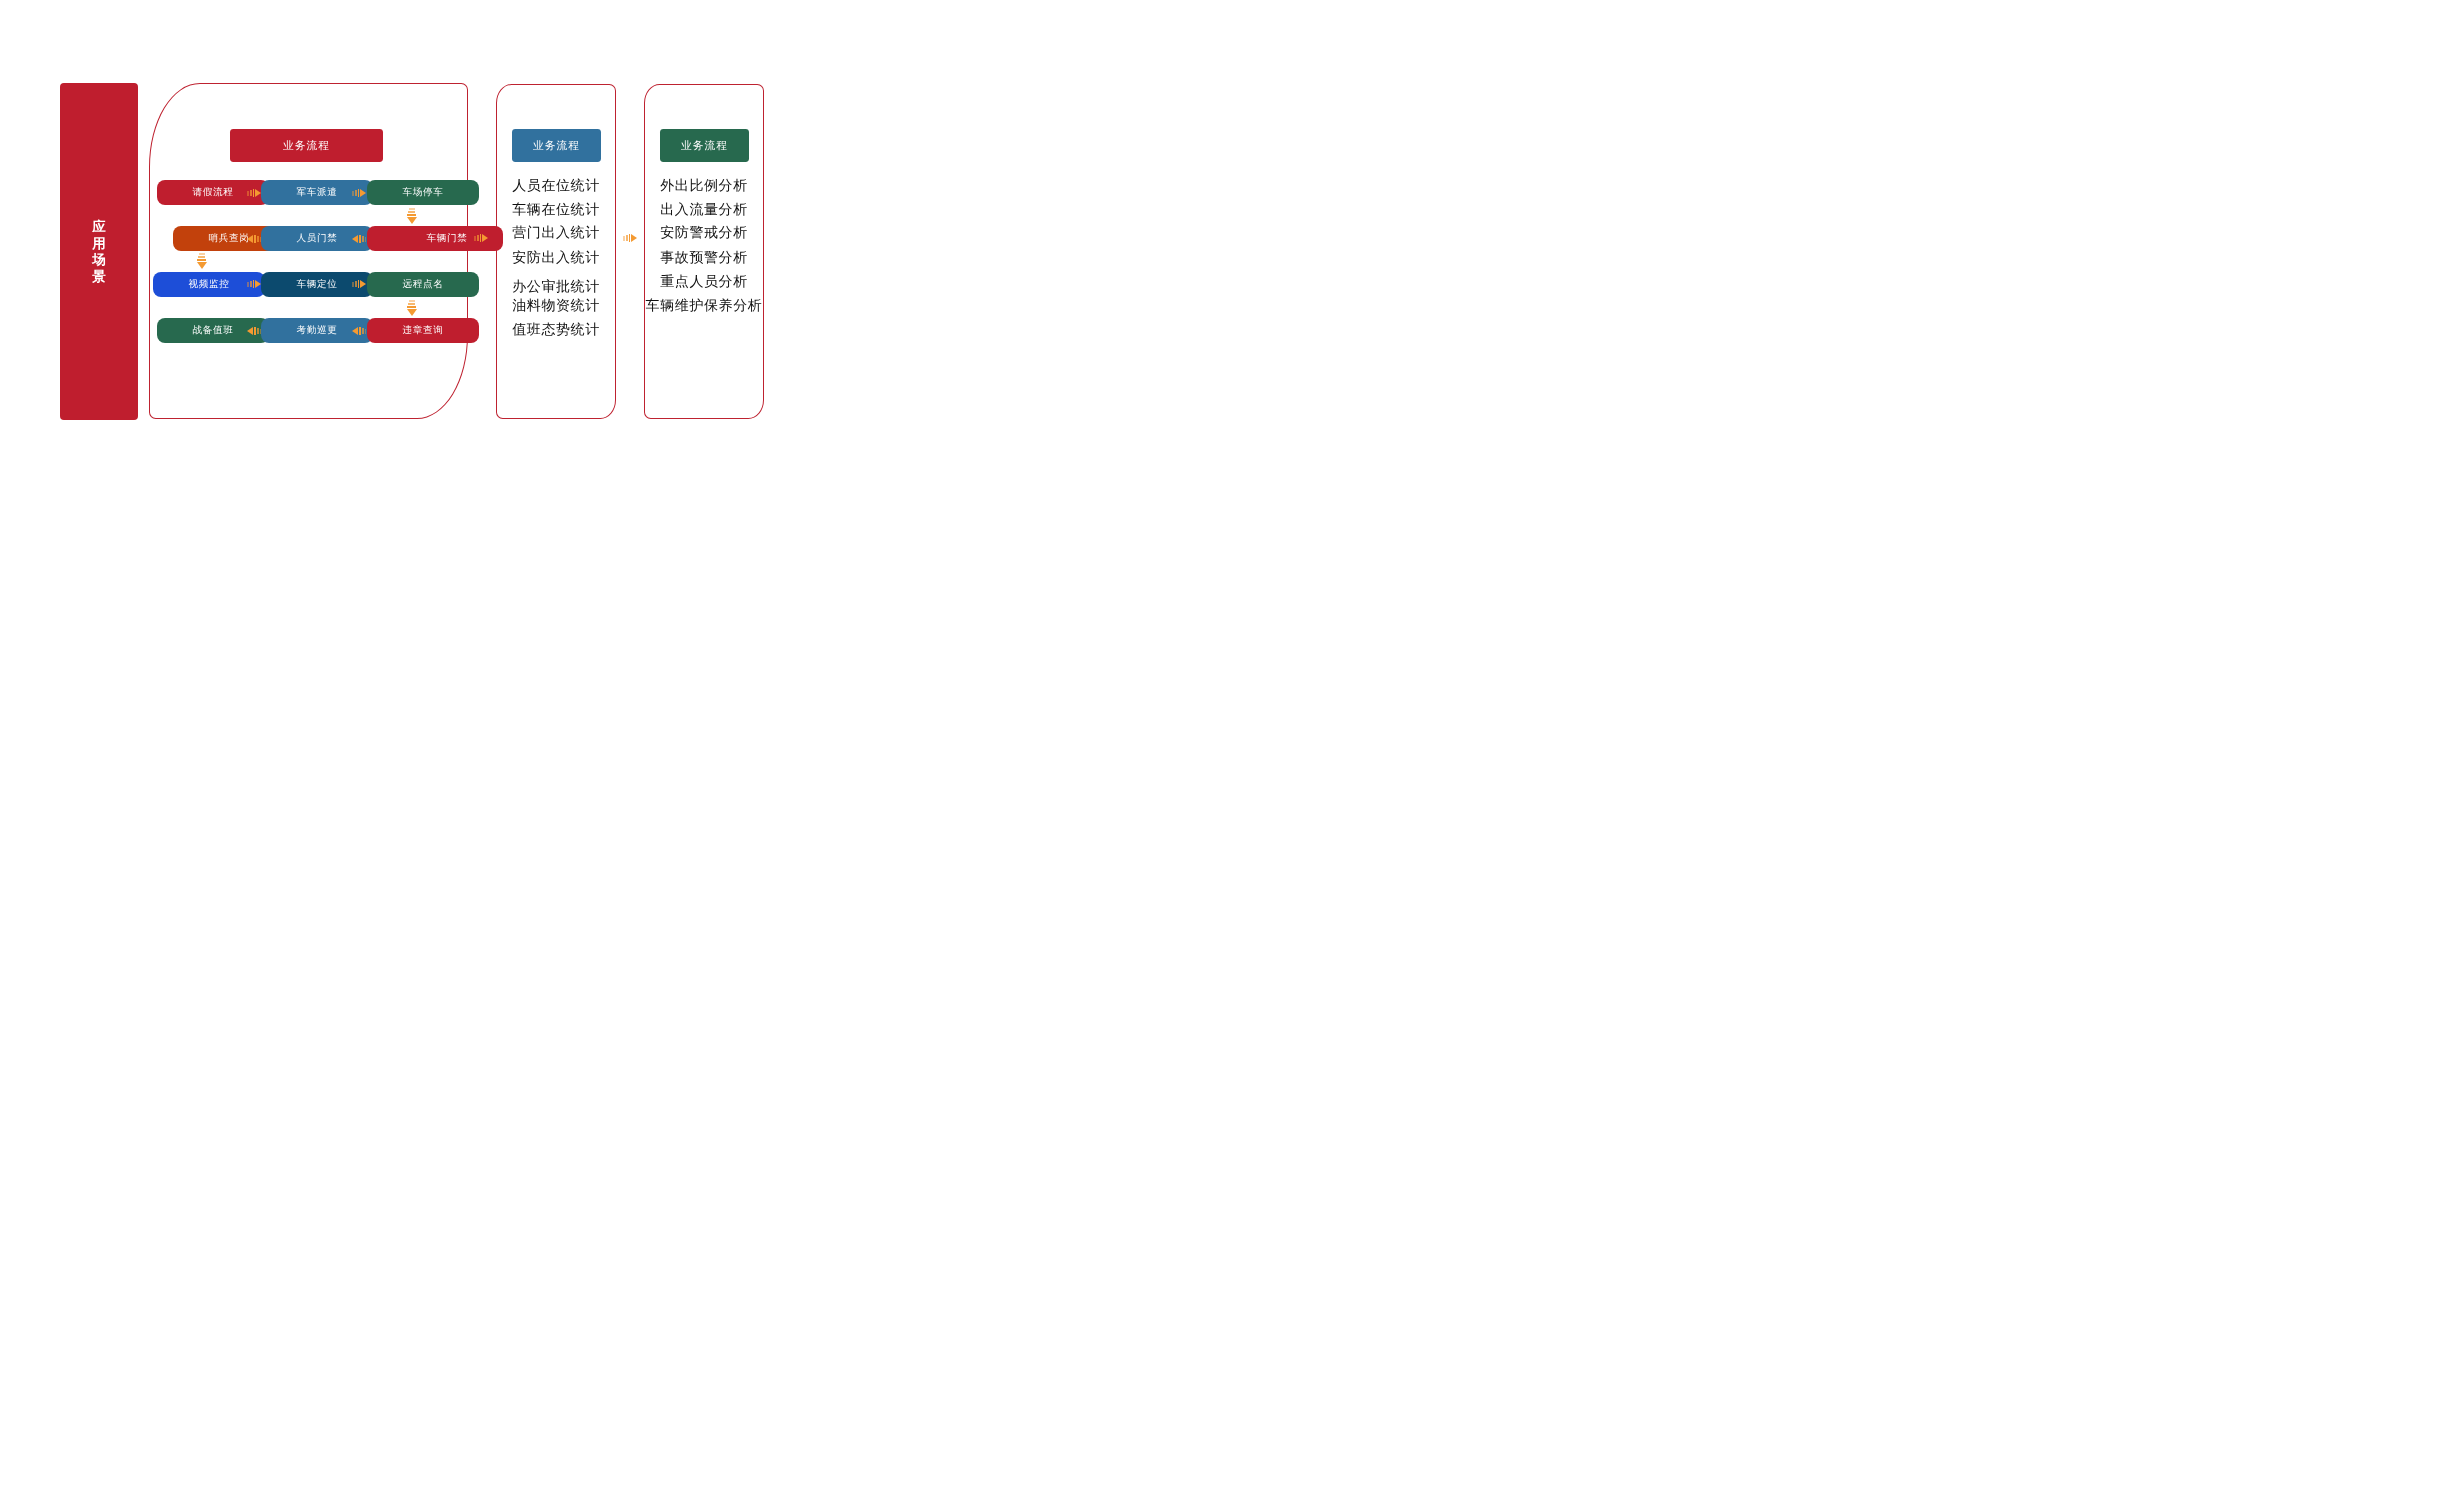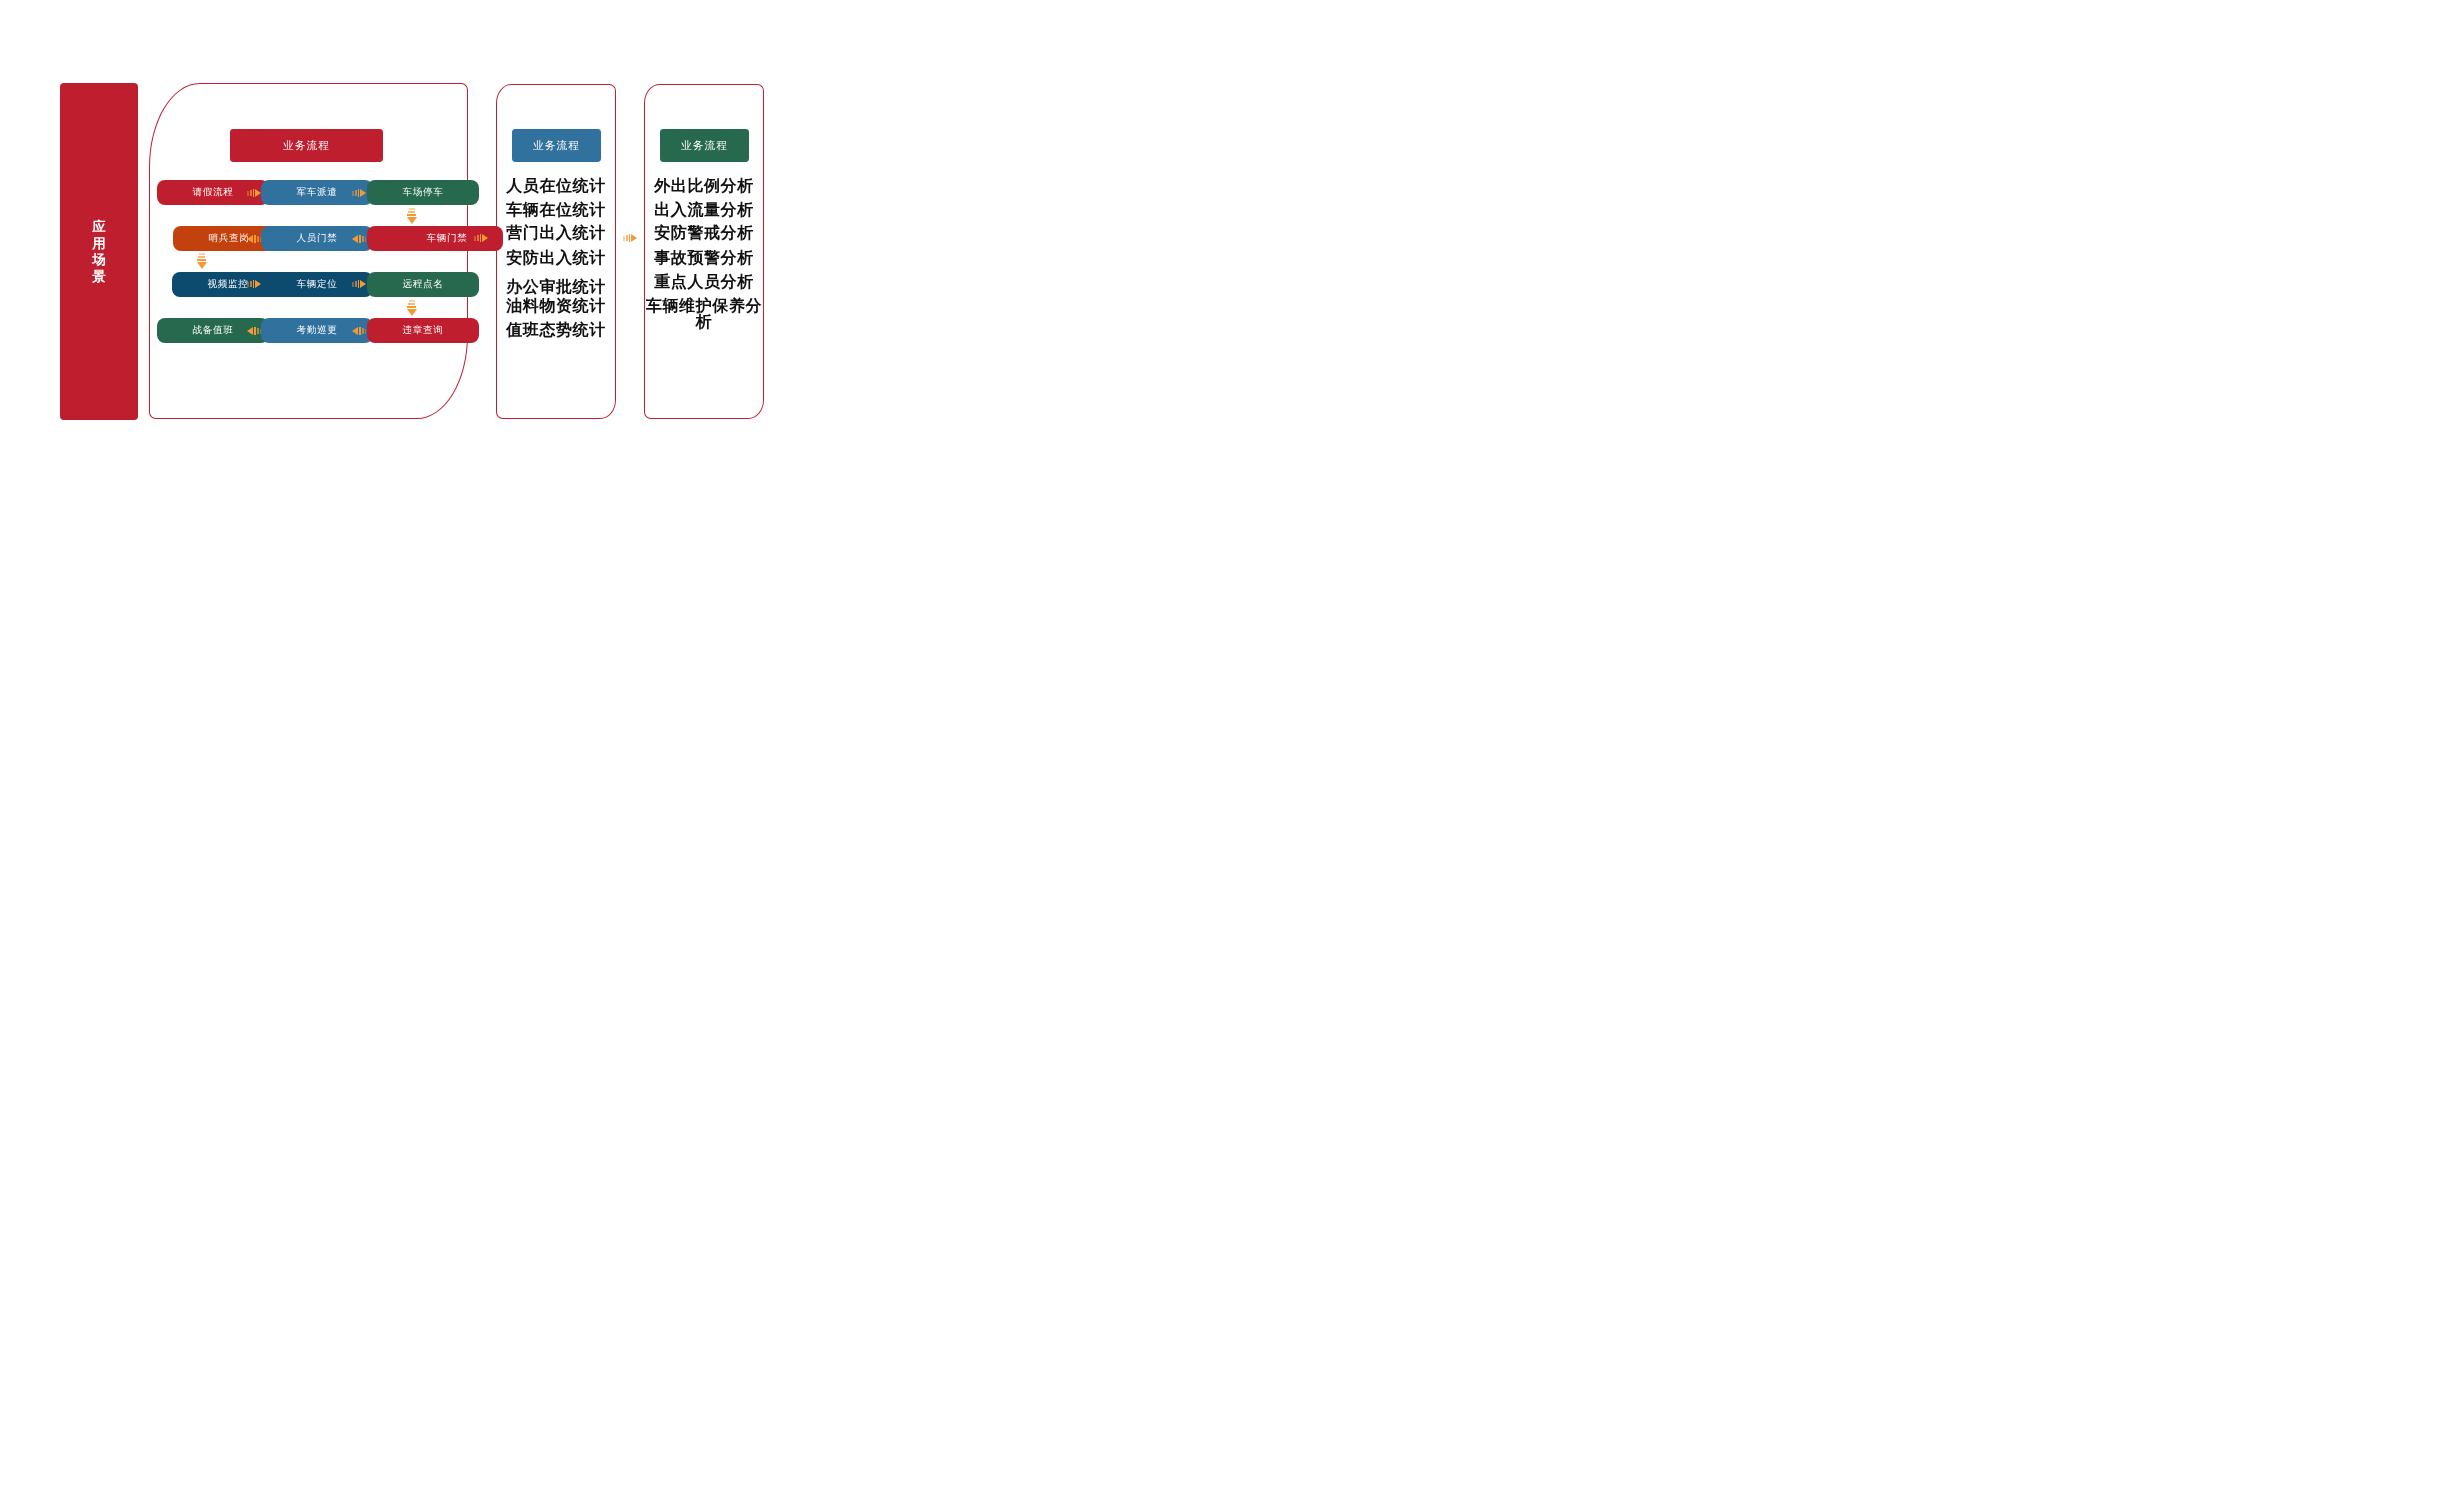--- a/index.html
+++ b/index.html
@@ -26,21 +26,21 @@
   .hdr-flow{left:230px;top:129px;width:153px;}
   .hdr-stats{left:512px;top:129px;width:89px;}
   .hdr-analysis{left:660px;top:129px;width:89px;}
 
   
   .fbox{position:absolute;width:112px;height:25px;border-radius:8px;color:var(--white_text,#fff);
     font-size:9.6px;letter-spacing:0.6px;display:flex;align-items:center;justify-content:center;}
 
   
   .litem{position:absolute;height:15.7px;line-height:15.7px;text-align:center;
-    color:var(--list_text,#111);font-size:16px;letter-spacing:0.6px;font-weight:bold;}
+    color:var(--list_text,#111);font-size:14px;letter-spacing:0.6px;}
   .litem-stats{left:496px;width:120px;}
   .litem-analysis{left:644px;width:120px;}
 
   
   .ar{position:absolute;display:flex;align-items:center;justify-content:center;gap:1.1px;}
   .ar .st{background:var(--orange,#f49a32);}
   .ar-h{width:14.6px;height:10px;}
   .ar-h .st{width:1.7px;}
   .ar-h .s1{height:5px;opacity:.45;}
   .ar-h .s2{height:6.2px;opacity:.7;}
@@ -78,21 +78,21 @@
   <div class="hdr hdr-analysis" style="background: rgb(39, 105, 78);">业务流程</div>
 
   <div class="fbox" style="left: 157px; top: 180px; background: rgb(191, 30, 46);">请假流程</div>
   <div class="fbox" style="left: 261px; top: 180px; background: rgb(49, 113, 158);">军车派遣</div>
   <div class="fbox" style="left: 367px; top: 180px; background: rgb(39, 105, 78);">车场停车</div>
 
   <div class="fbox" style="left: 173px; top: 226px; background: #c2410c; text-align: right;">哨兵查岗</div>
   <div class="fbox" style="left: 261px; top: 226px; background: rgb(49, 113, 158);">人员门禁</div>
   <div class="fbox" style="left: 367px; top: 226px; background: rgb(191, 30, 46); padding-left: 24px;">车辆门禁</div>
 
-  <div class="fbox" style="left: 172px; top: 272px; background: #0c4a6e;">视频监控</div>
+  <div class="fbox" style="left: 153px; top: 272px; background: #1d4ed8;">视频监控</div>
   <div class="fbox" style="left: 261px; top: 272px; background: #0c4a6e;">车辆定位</div>
   <div class="fbox" style="left: 367px; top: 272px; background: rgb(39, 105, 78);">远程点名</div>
 
   <div class="fbox" style="left: 157px; top: 318px; background: rgb(39, 105, 78);">战备值班</div>
   <div class="fbox" style="left: 261px; top: 318px; background: rgb(49, 113, 158);">考勤巡更</div>
   <div class="fbox" style="left: 367px; top: 318px; background: rgb(191, 30, 46);">违章查询</div>
 
   <div class="ar ar-h" style="left:247px;top:188px;">
     <i class="st s1"></i>
       <i class="st s2"></i>

